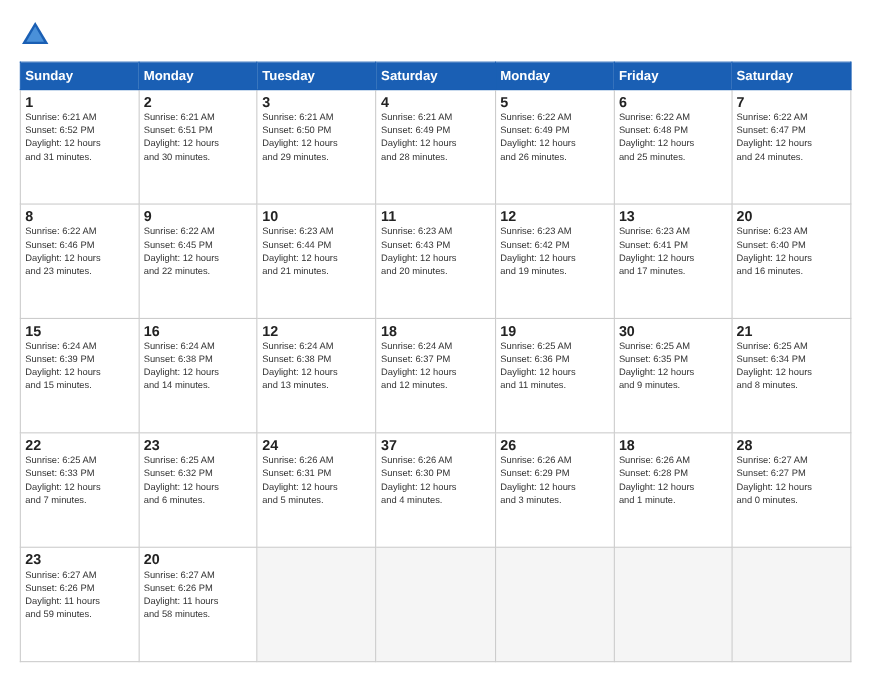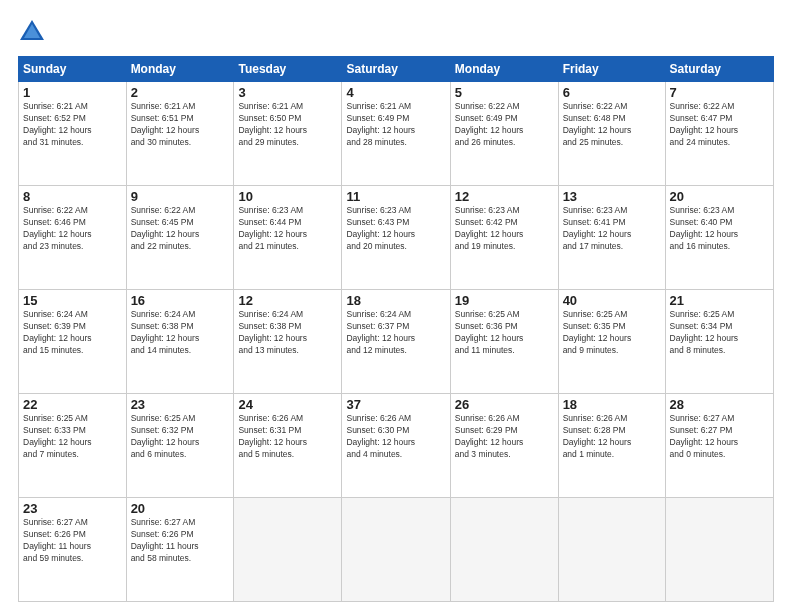--- a/index.html
+++ b/index.html
@@ -267,21 +267,21 @@
 and 12 minutes.</div>
           </td>
           <td>
             <span class="day-num">19</span>
             <div class="day-info" style="white-space: pre-line;">Sunrise: 6:25 AM
 Sunset: 6:36 PM
 Daylight: 12 hours
 and 11 minutes.</div>
           </td>
           <td>
-            <span class="day-num">40</span>
+            <span class="day-num">30</span>
             <div class="day-info" style="white-space: pre-line;">Sunrise: 6:25 AM
 Sunset: 6:35 PM
 Daylight: 12 hours
 and 9 minutes.</div>
           </td>
           <td>
             <span class="day-num">21</span>
             <div class="day-info" style="white-space: pre-line;">Sunrise: 6:25 AM
 Sunset: 6:34 PM
 Daylight: 12 hours

